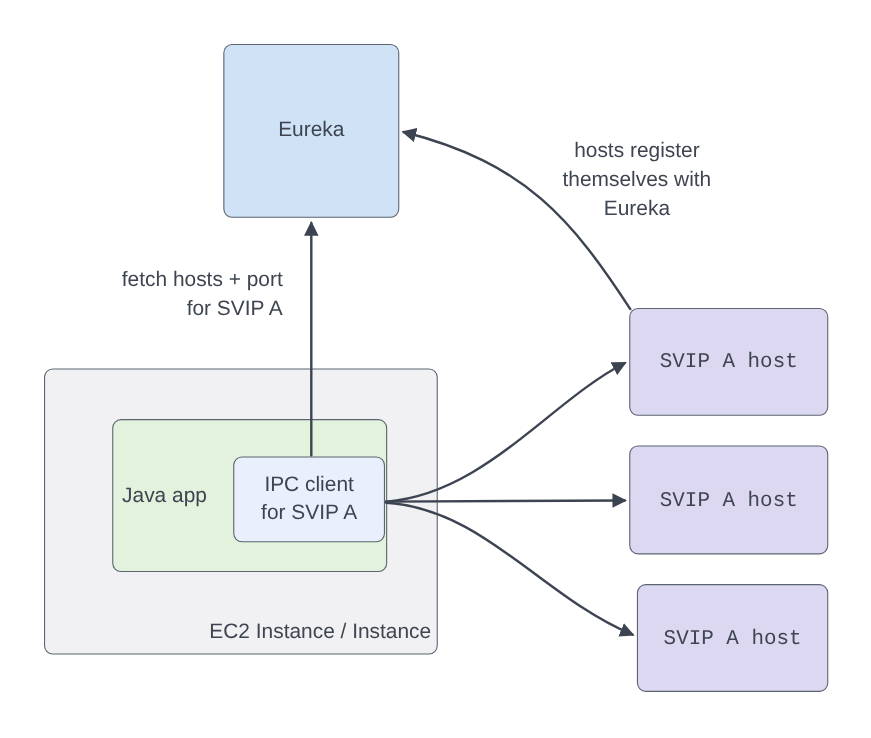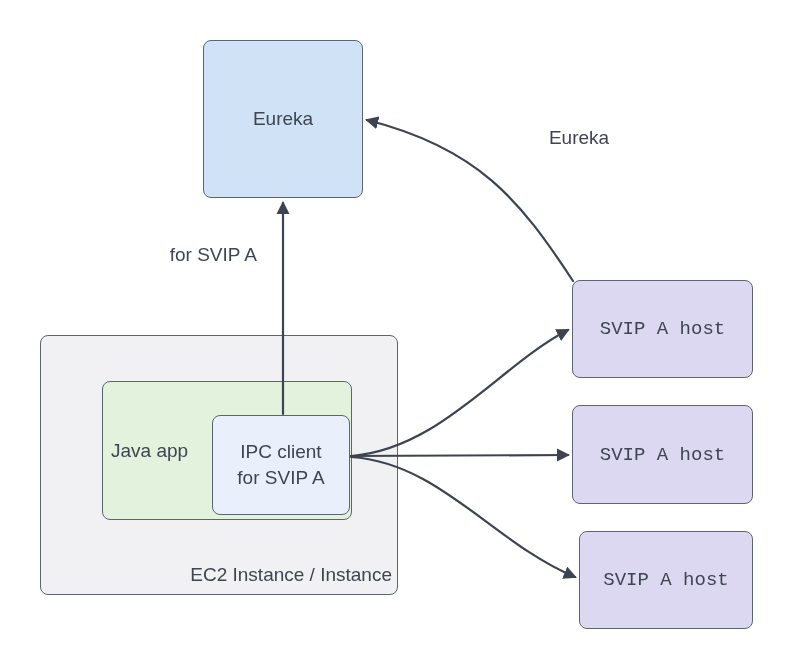--- a/index.html
+++ b/index.html
@@ -51,21 +51,21 @@
     padding: 0 5px 6px 0;
   }
   .node-java {
     left: 102px; top: 381px; width: 250px; height: 139px;
     background: var(--java-fill, #e2f2dd);
     justify-content: flex-start;
     padding-left: 8px;
     z-index: 2;
   }
   .node-ipc {
-    left: 212px; top: 415px; width: 138px; height: 100px;
+    left: 212px; top: 415px; width: 138px; height: 78px;
     background: var(--ipc-fill, #e9effb);
     flex-direction: column;
     text-align: center;
     z-index: 2;
   }
   .node-host {
     width: 181px; height: 98px;
     background: var(--host-fill, #ddd8f2);
     font-family: Liberation Mono, monospace;
   }
@@ -128,20 +128,23 @@
 
   <div class="node node-host node-host-2">
     <span>SVIP A host</span>
   </div>
 
   <div class="node node-host node-host-3">
     <span>SVIP A host</span>
   </div>
 
   <div class="annotation annotation-fetch">
+    <div>fetch hosts + port</div>
     <div>for SVIP A</div>
   </div>
 
   <div class="annotation annotation-register">
+    <div>hosts register</div>
+    <div>themselves with</div>
     <div>Eureka</div>
   </div>
 
 </div>
 
 </body></html>

